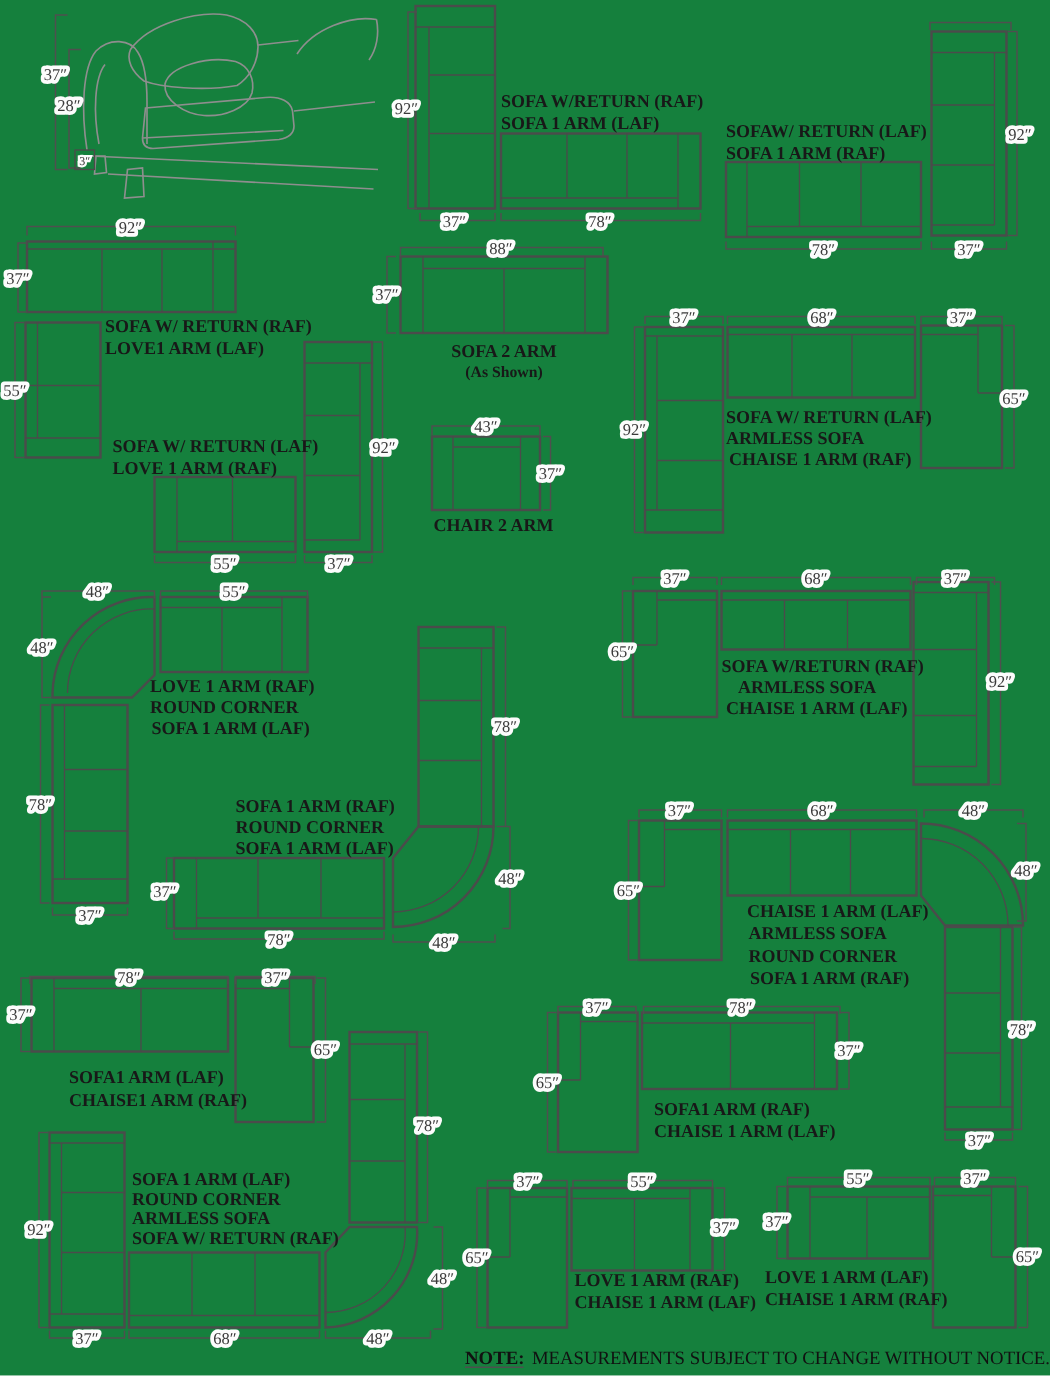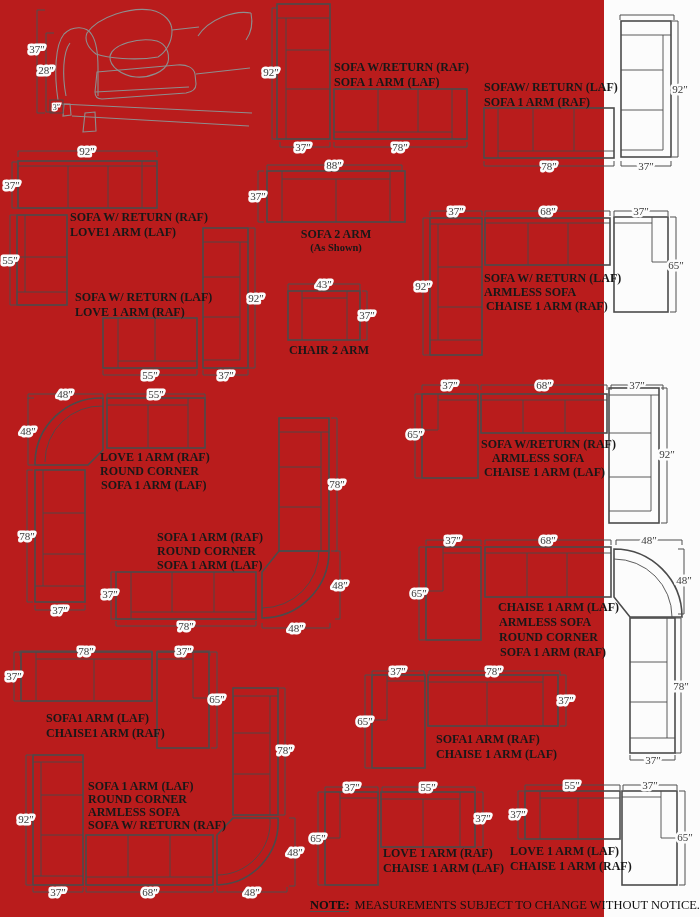--- a/index.html
+++ b/index.html
@@ -1,16 +1,16 @@
 <!DOCTYPE html>
 <html><head>
 <meta charset="utf-8">
 <style>
   html,body{margin:0;padding:0;background:#fcfcfc;}
-  #sheet{width:604px;height:917px;position:relative;background:#b91c1c;}
+  #sheet{width:700px;height:917px;position:relative;background:#15803d;}
   svg{display:block;}
   .o   {fill:none;stroke:#4b4b4b;stroke-width:1.6;}
   .i   {fill:none;stroke:#4b4b4b;stroke-width:0.9;}
   .dim {fill:none;stroke:#4f4f4f;stroke-width:1;}
   .sk  {fill:none;stroke:#8e8e8e;stroke-width:1.1;}
   .dm  {font-family:"Liberation Serif",serif;font-size:11px;fill:#3a3a3a;text-anchor:middle;
         paint-order:stroke;stroke:#fcfcfc;stroke-width:5px;stroke-linejoin:round;}
   .lbl {font-family:"Liberation Serif",serif;font-size:12px;font-weight:bold;fill:#181818;}
   .mid {text-anchor:middle;}
   .sub {font-size:10.5px;}

